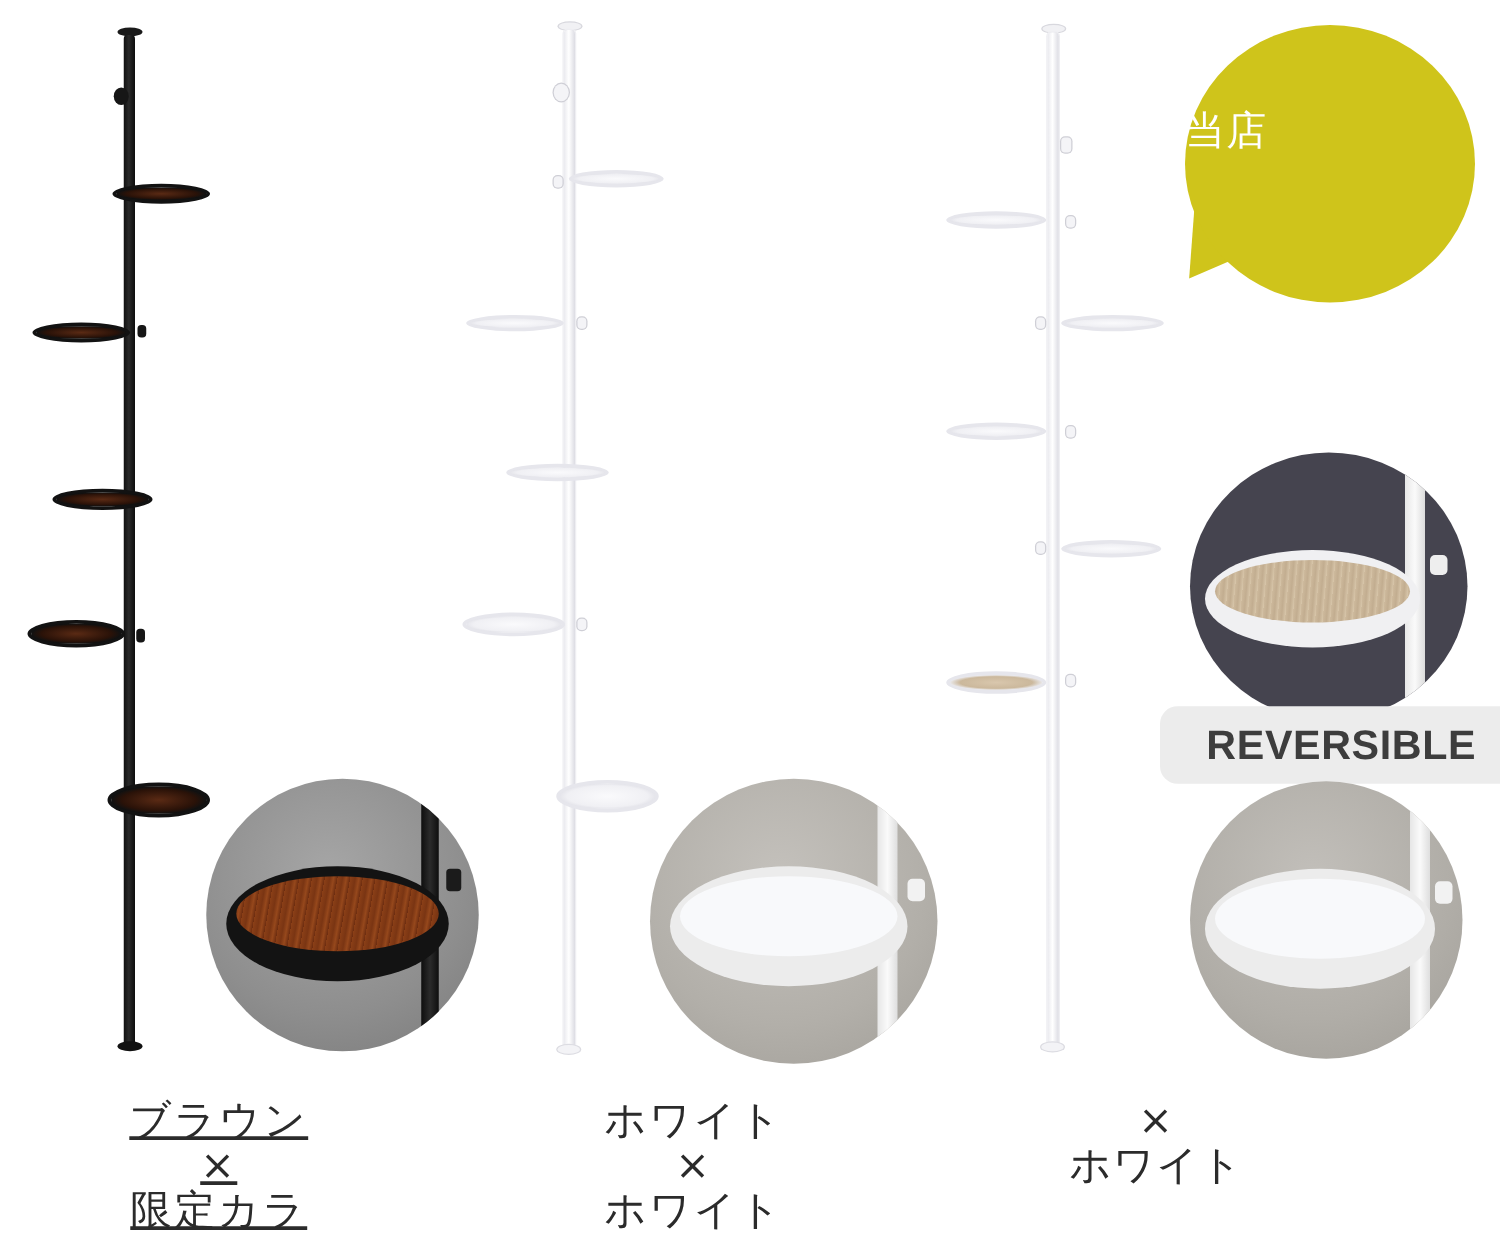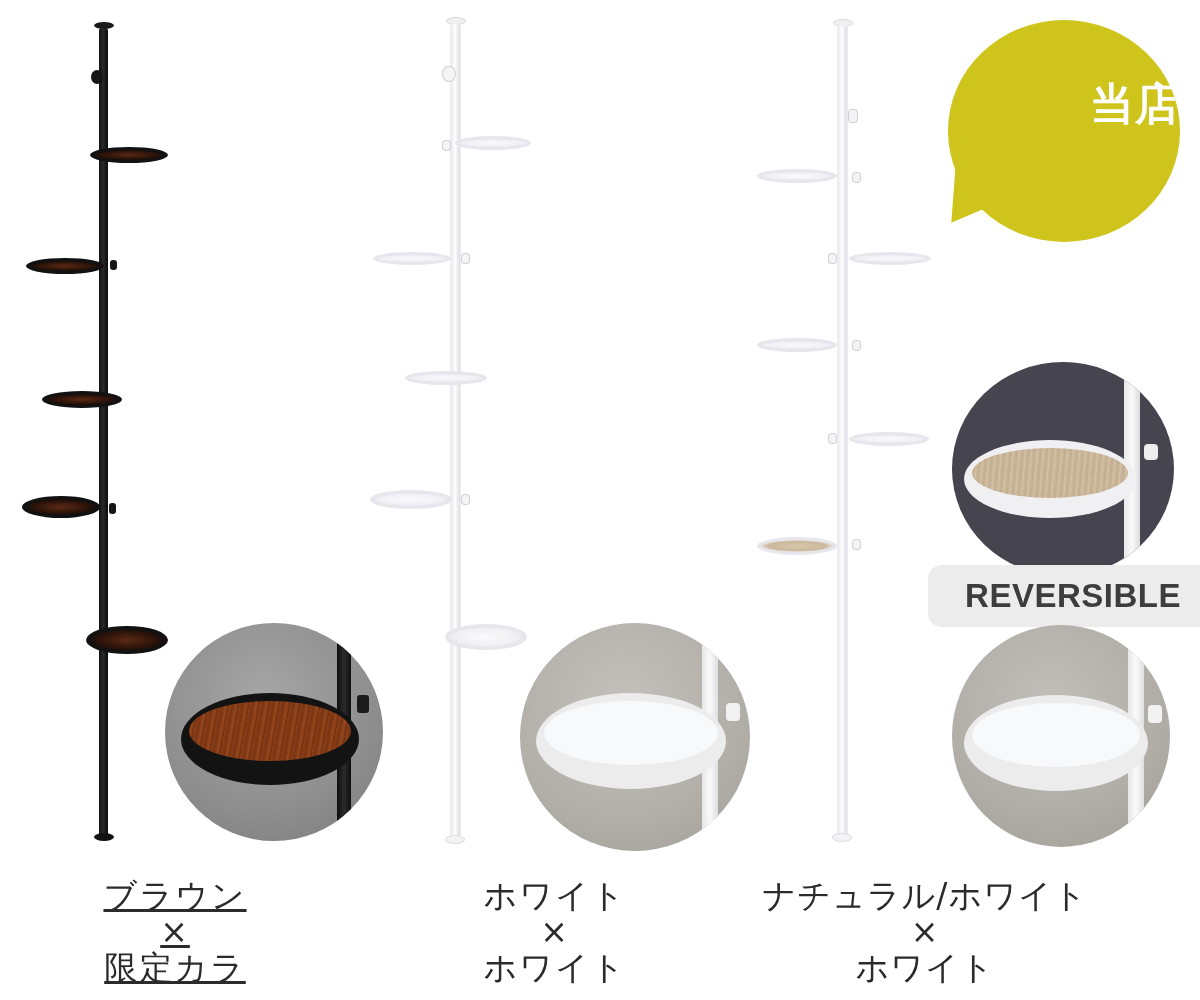--- a/index.html
+++ b/index.html
@@ -18,21 +18,21 @@
   .knob.black { background:#161616; }
   .knob.white { background:#f4f4f7; box-shadow:0 0 0 1px #cfcfd6; }
   .tray { position:absolute; border-radius:50%; }
   .tray.black { background:radial-gradient(ellipse at center,#5a2a14 0%,#2a1208 55%,#111 70%); border:3px solid #121212; box-sizing:border-box; }
   .tray.white { background:radial-gradient(ellipse at center,#fafafc 0%,#f0f0f4 60%,#e4e4ea 72%); border:3px solid #e6e6ec; box-sizing:border-box; }
   .tray.natural { background:radial-gradient(ellipse at center,#d9c7ad 0%,#cbb89c 55%,#ececf0 72%); border:3px solid #e6e6ec; box-sizing:border-box; }
   .circle { position:absolute; border-radius:50%; overflow:hidden; }
   .label { position:absolute; text-align:center; color:#2b2b2b; font-size:33px; line-height:36px; letter-spacing:2px; }
   .bubble { position:absolute; left:948px; top:20px; width:232px; height:222px; border-radius:50%; background:#cfc41b; }
   .bubble-tail { position:absolute; left:940px; top:180px; width:0; height:0; border-left:22px solid transparent; border-right:40px solid transparent; border-top:50px solid #cfc41b; transform:rotate(28deg); }
-  .bubble-text { position:absolute; left:948px; top:80px; width:232px; text-align:right; color:#ffffff; font-size:44px; line-height:48px; font-weight:bold; letter-spacing:1px; }
+  .bubble-text { position:absolute; left:948px; top:80px; width:232px; text-align:left; color:#ffffff; font-size:32px; line-height:48px; font-weight:normal; letter-spacing:1px; }
   .rev-pill { position:absolute; left:928px; top:565px; width:290px; height:62px; border-radius:14px; background:#ececec; display:flex; align-items:center; justify-content:center; }
   .rev-text { font-family:"Liberation Sans", sans-serif; font-size:33px; font-weight:bold; color:#3d3d3d; letter-spacing:0.5px; }
 </style>
 </head>
 <body>
 
 <div>
   <div class="cap black" style="left:94px;top:22px;width:20px;height:7px;"></div>
   <div class="pole black" style="left:99px;top:28px;width:9px;height:808px;"></div>
   <div class="knob black" style="left:91px;top:70px;width:12px;height:14px;border-radius:50%;"></div>
@@ -115,21 +115,20 @@
   </div>
 
   <div class="circle" style="left:952px;top:625px;width:218px;height:222px;background:radial-gradient(circle at 45% 35%,#c2bfba 0%,#b0ada7 60%,#a09d97 100%);">
     <div class="abs" style="left:176px;top:0px;width:16px;height:222px;background:linear-gradient(90deg,#e6e6e6,#fafafa,#dedede);"></div>
     <div class="abs" style="left:196px;top:80px;width:14px;height:18px;background:#f2f2f2;border-radius:4px;"></div>
     <div class="abs" style="left:12px;top:70px;width:184px;height:96px;border-radius:50%;background:#ececec;"></div>
     <div class="abs" style="left:20px;top:78px;width:168px;height:64px;border-radius:50%;background:#f8f9fb;"></div>
   </div>
 
   <div class="label" style="left:760px;top:878px;width:330px;letter-spacing:1px;">
-    <div>ナチュラル/ホワイト</div>
     <div>×</div>
     <div>ホワイト</div>
   </div>
 </div>
 
 <div>
   <div class="bubble-tail"></div>
   <div class="bubble"></div>
   <div class="bubble-text">
     <div>当店</div>

